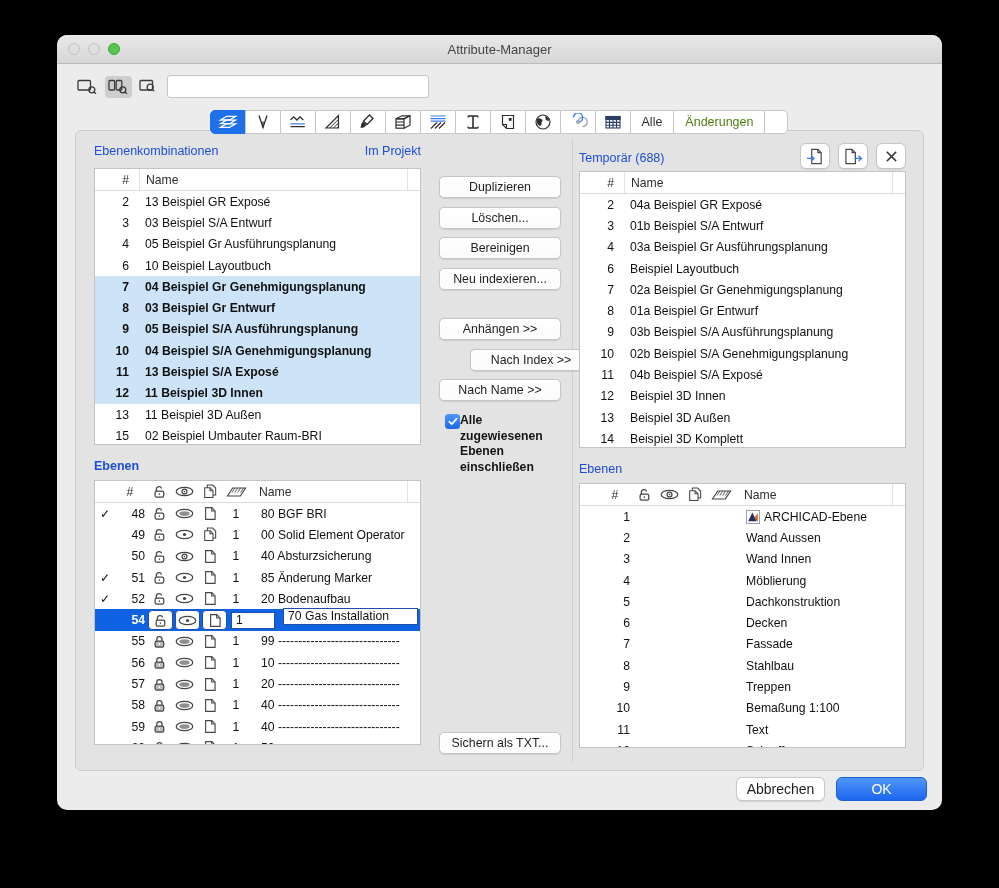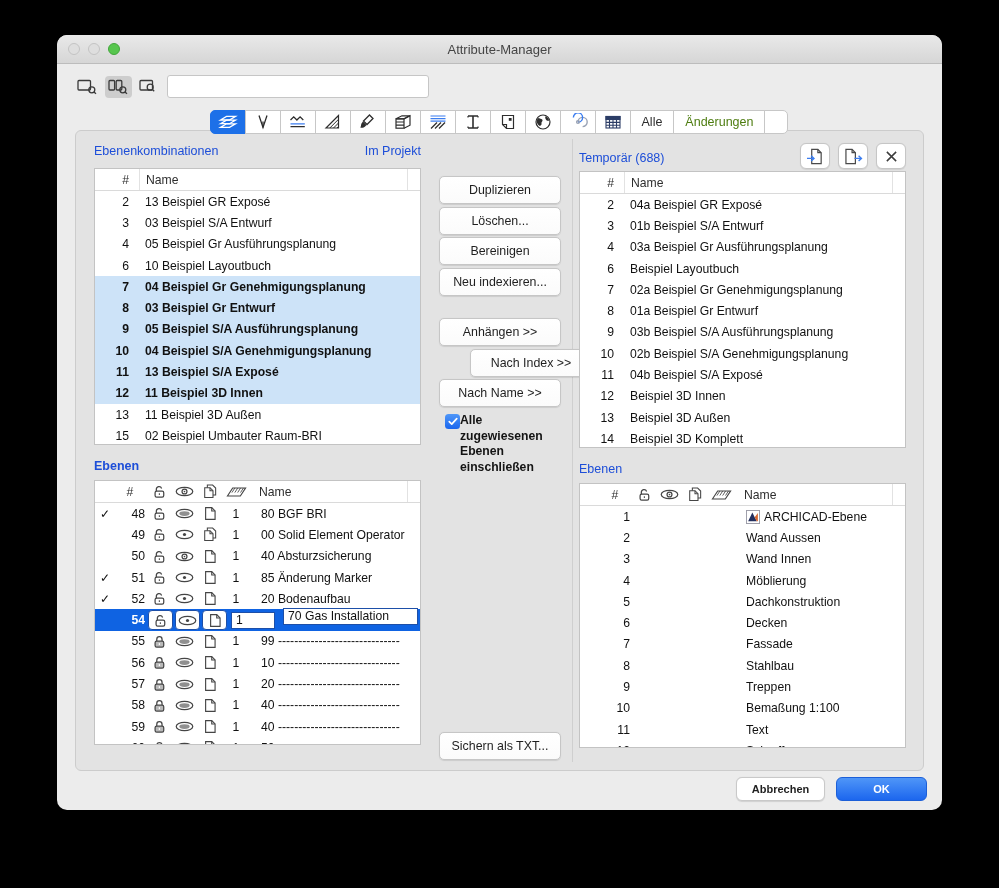--- a/index.html
+++ b/index.html
@@ -67,35 +67,35 @@
   .lname{flex:1;padding-left:11px;white-space:nowrap;overflow:hidden;display:flex;align-items:center;gap:4px;}
   .lrow.editing{background:#0f63e2;color:#fff;}
   .chip{background:#fff;border:1px solid #1d4fa8;border-radius:4px;width:23px;height:18px;
     display:flex;align-items:center;justify-content:center;flex:none;margin:0 1px;}
   .mini-input{background:#fff;border:1px solid #1d4fa8;height:17px;box-sizing:border-box;
     font-size:12.2px;color:#111;display:flex;align-items:center;padding-left:4px;}
   .inter-input{width:44px;margin-left:3px;flex:none;}
   .name-input{flex:1;margin:0 2px 8px 8px;}
   
   .midcol{position:absolute;left:362px;top:0;width:125px;height:100%;}
-  .pushbtn{position:absolute;left:1px;width:122px;height:28px;background:linear-gradient(#ffffff,#fbfbfb);
+  .pushbtn{position:absolute;left:1px;width:122px;height:22px;background:linear-gradient(#ffffff,#fbfbfb);
     border:1px solid #c6c6c6;border-radius:5px;box-sizing:border-box;font-size:12.4px;color:#1f1f1f;
     display:flex;align-items:center;justify-content:center;box-shadow:0 .5px 1px rgba(0,0,0,.10);cursor:default;}
   .chkrow{position:absolute;left:7px;top:282px;width:125px;display:flex;gap:0;font-weight:bold;}
   .chkbox{width:15px;height:15px;border-radius:3.5px;flex:none;margin-top:0.5px;
     background:linear-gradient(#4f97f8,#1a66ee);display:flex;align-items:center;justify-content:center;}
   .chklabel{font-size:12.2px;color:#141414;line-height:15.5px;width:102px;}
   
   .hdrbtns{display:flex;gap:8px;position:absolute;right:0;top:0;}
   .hdrbtn{width:30px;height:26px;background:#fff;border:1px solid #c6c6c6;border-radius:6px;
     box-sizing:border-box;display:flex;align-items:center;justify-content:center;box-shadow:0 .5px 1px rgba(0,0,0,.08);}
   
   .footer{position:absolute;left:0;right:0;bottom:0;height:39px;}
   .fbtn{position:absolute;bottom:9px;height:24px;border-radius:6px;box-sizing:border-box;
-    font-size:11px;display:flex;align-items:center;justify-content:center;cursor:default;font-weight:bold;}
+    font-size:14px;display:flex;align-items:center;justify-content:center;cursor:default;}
   .fbtn.cancel{right:117px;width:89px;background:#fff;border:1px solid #c9c9c9;color:#1f1f1f;
     box-shadow:0 .5px 1px rgba(0,0,0,.12);}
   .fbtn.ok{right:15px;width:91px;background:linear-gradient(#4f96f8,#1c66ee);color:#fff;border:1px solid #1c5fd8;}
   svg{display:block;}
 </style>
 </head>
 <body>
 
 <div class="window">
 

